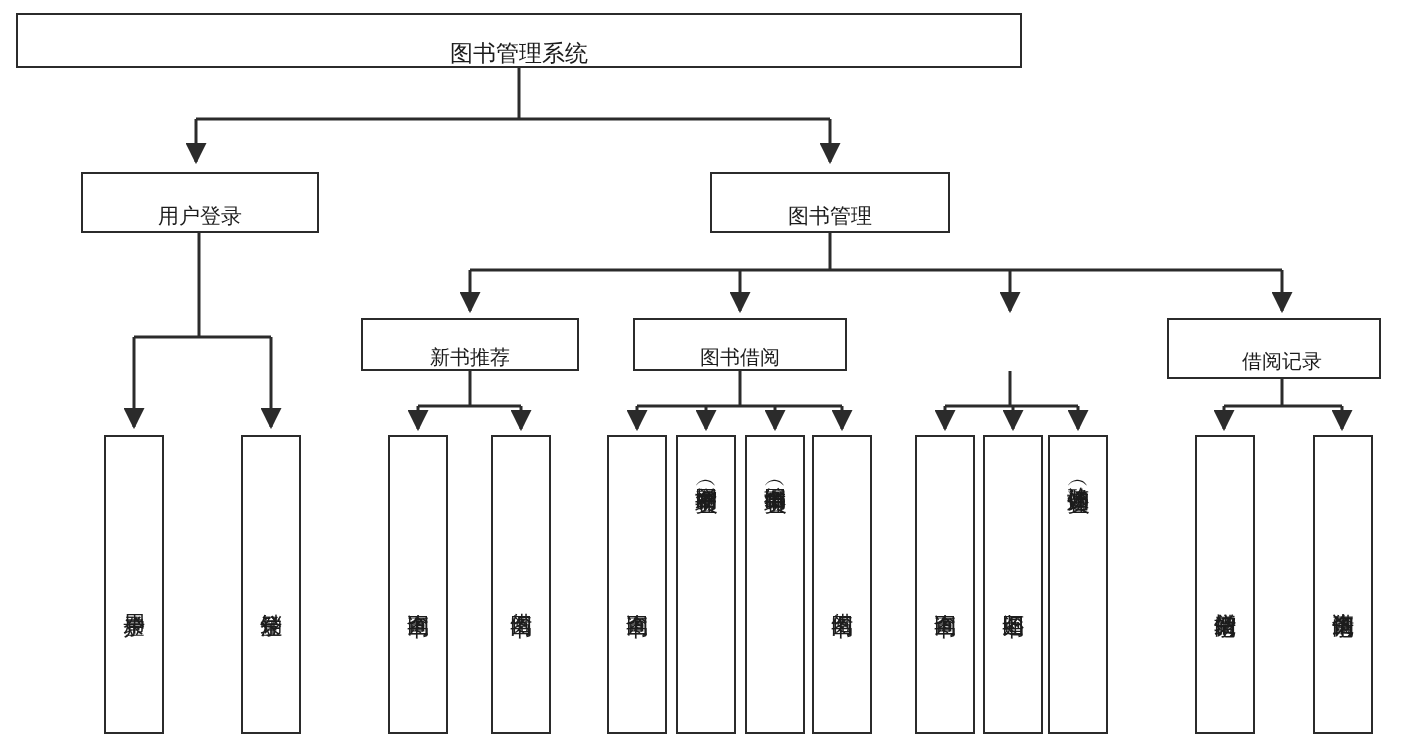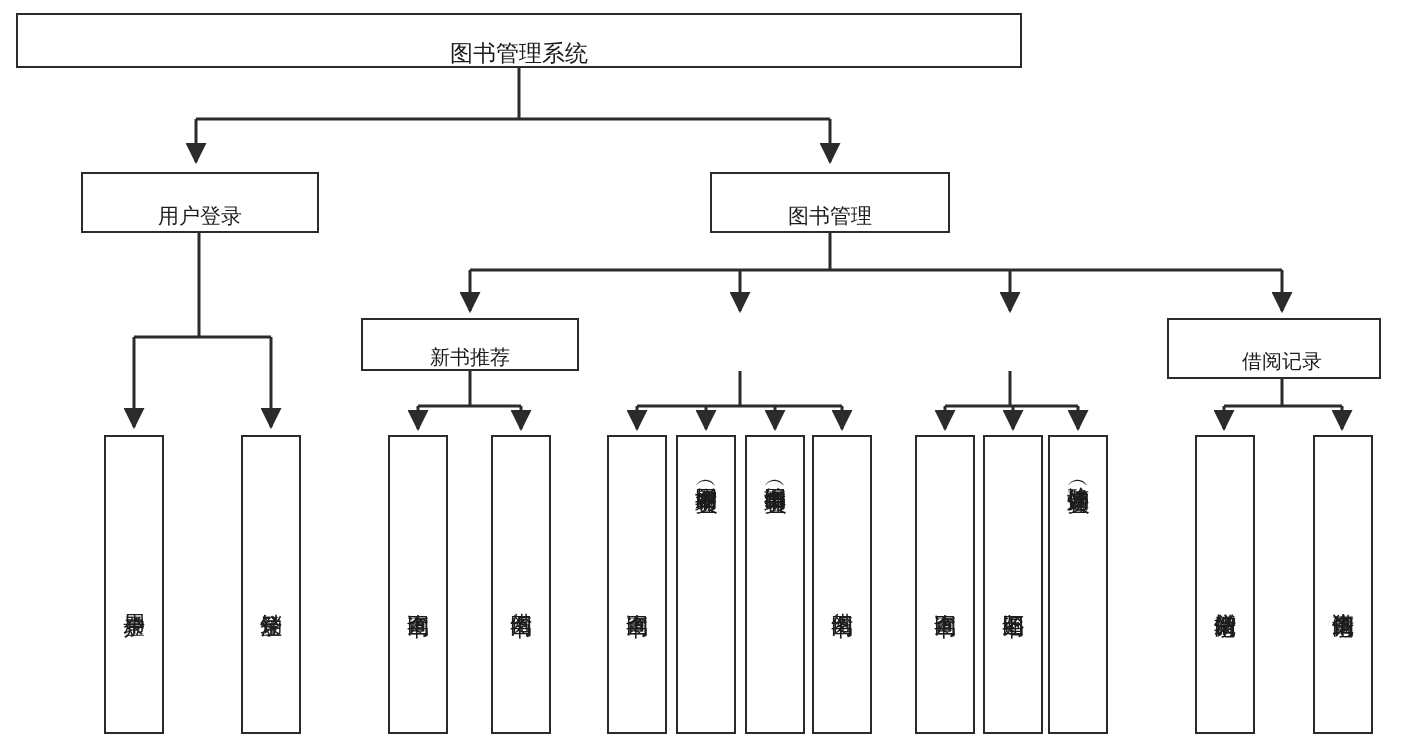--- a/index.html
+++ b/index.html
@@ -139,20 +139,23 @@
   <div class="node lvl2" style="left:81px; top:172px; width:238px; height:61px;">
     <span class="label">用户登录</span>
   </div>
   <div class="node lvl2" style="left:710px; top:172px; width:240px; height:61px;">
     <span class="label">图书管理</span>
   </div>
 
   <div class="node lvl3" style="left:361px; top:318px; width:218px; height:53px;">
     <span class="label">新书推荐</span>
   </div>
+  <div class="node lvl3" style="left:633px; top:318px; width:214px; height:53px;">
+    <span class="label">图书借阅</span>
+  </div>
   <div class="node lvl3" style="left:1167px; top:318px; width:214px; height:61px;padding-left:16px;">
     <span class="label">借阅记录</span>
   </div>
 
   <div class="node leaf" style="left:104px; top:435px; width:60px; height:299px;">
     <span class="label">用户登录</span>
   </div>
   <div class="node leaf" style="left:241px; top:435px; width:60px; height:299px;">
     <span class="label">注销登录</span>
   </div>

